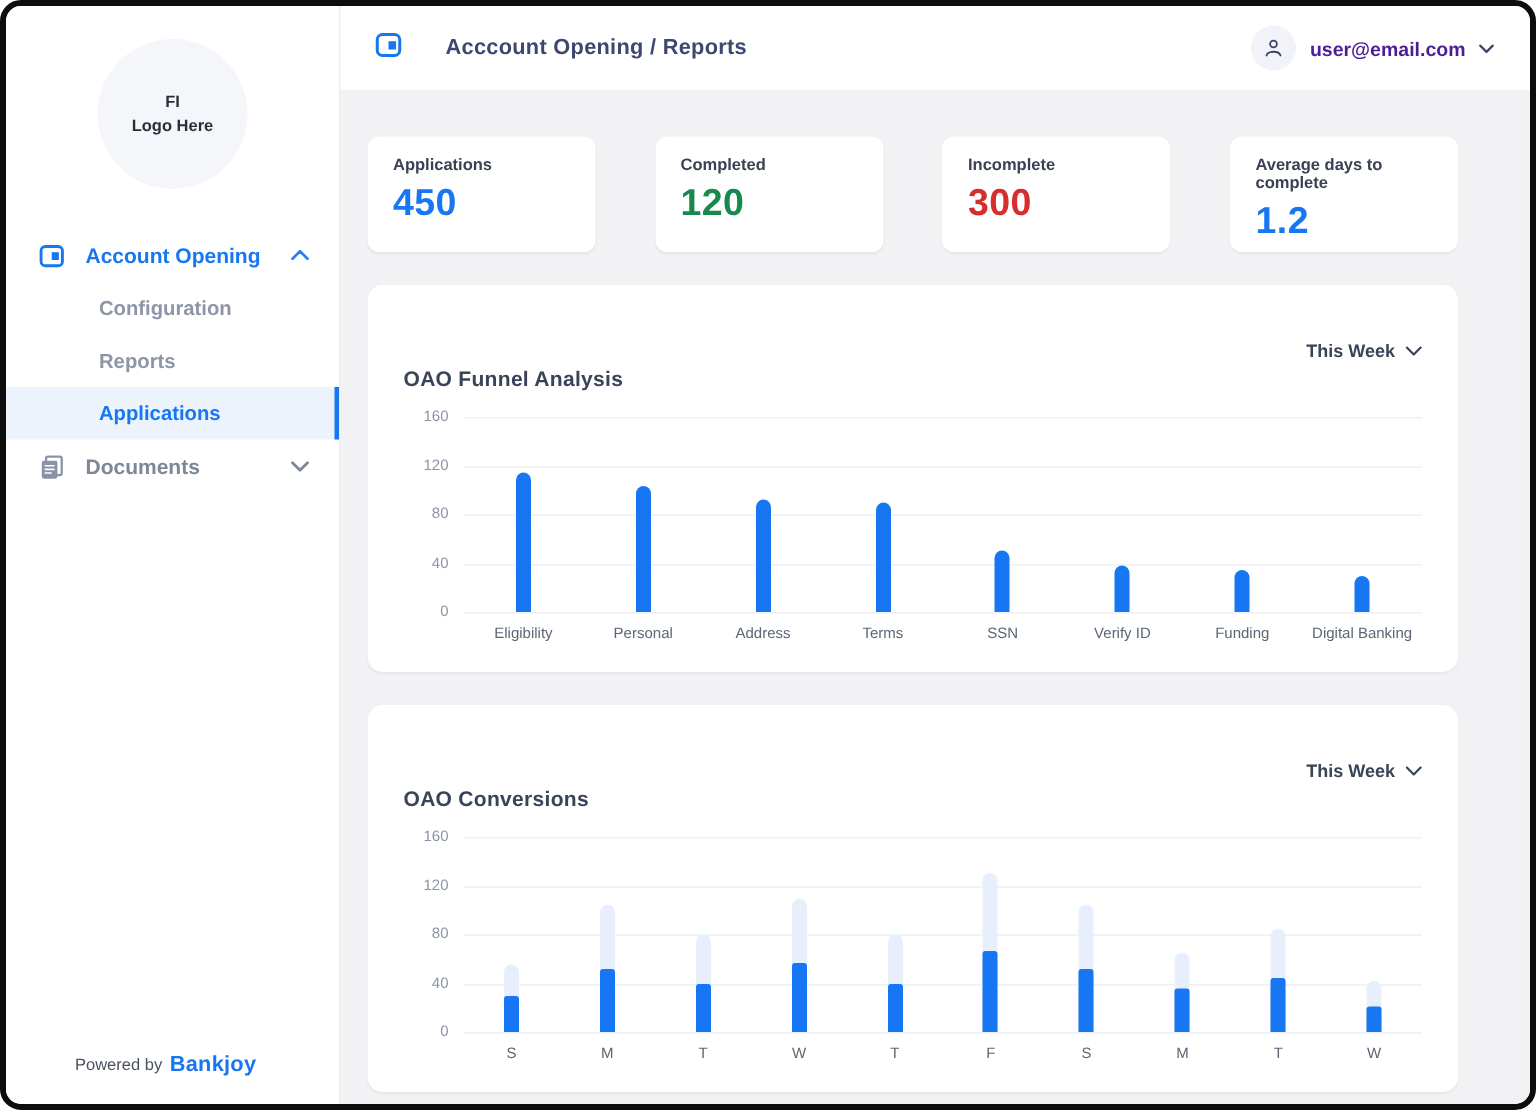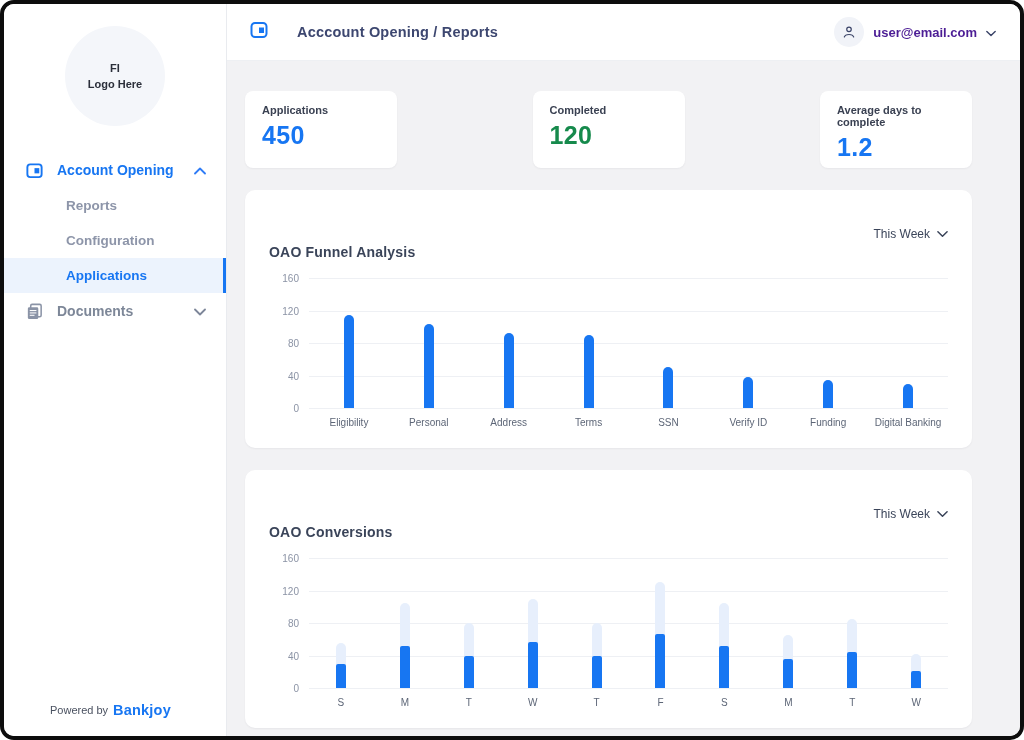--- a/index.html
+++ b/index.html
@@ -35,21 +35,21 @@
   
   .stats-row { display:flex; justify-content:space-between; }
   .stat-card { width:152px; height:77px; background:#fff; border-radius:8px; padding:13px 17px; box-shadow:0 1px 2px rgba(16,24,40,.05); }
   .stat-label { font-size:11px; font-weight:600; color:#3a4152; }
   .stat-value { font-size:25px; font-weight:700; margin-top:5px; letter-spacing:.3px; }
 
   
   .chart-card { margin-top:22px; background:#fff; border-radius:10px; padding:18px 24px 20px; box-shadow:0 1px 2px rgba(16,24,40,.05); }
   .chart-head { display:flex; align-items:center; justify-content:space-between; margin-bottom:18px; }
   .chart-title { font-size:14px; font-weight:700; color:#3a4459; letter-spacing:.2px;margin-top:36px; }
-  .range-select { display:flex; align-items:center; gap:7px; font-size:12px; font-weight:400; color:#3a4459; cursor:pointer; }
+  .range-select { display:flex; align-items:center; gap:7px; font-size:12px; font-weight:700; color:#3a4459; cursor:pointer; }
   .plot { position:relative; height:130px; margin-left:40px; }
   .gridline { position:absolute; left:0; right:0; height:1px; background:#eef0f4; }
   .ytick { position:absolute; left:-40px; width:30px; text-align:right; transform:translateY(-50%); font-size:10px; color:#8b93a5; }
   .bars { position:absolute; left:0; right:0; top:0; bottom:0; display:flex; align-items:flex-end; }
   .slot { flex:1; height:100%; position:relative; display:flex; justify-content:center; align-items:flex-end; }
   .bar { width:10px; border-radius:5px 5px 0 0; }
   .bar.abs { position:absolute; bottom:0; left:50%; transform:translateX(-50%); }
   .bar.flat { border-radius:2px 2px 0 0; }
   .xlabels { display:flex; margin-left:40px; margin-top:9px; }
   .xlabel { flex:1; text-align:center; font-size:10px; color:#5d6677; }
@@ -74,22 +74,22 @@
               <rect x="10" y="7.5" width="5" height="5.5" fill="#1776f2"></rect>
             </svg>
         </span>
         <span class="nav-label">Account Opening</span>
         <span>
           <svg width="12" height="8" viewBox="0 0 12 8">
               <path d="M1 6.5 L6 1.5 L11 6.5" fill="none" stroke="#2f7cf6" stroke-width="1.8" stroke-linecap="round" stroke-linejoin="round"></path>
             </svg>
         </span>
       </div>
+      <div class="sub-item">Configuration</div>
       <div class="sub-item">Reports</div>
-      <div class="sub-item">Configuration</div>
       <div class="sub-item active">Applications</div>
       <div class="nav-item grey">
         <span class="nav-icon">
           <svg width="19" height="19" viewBox="0 0 20 20">
               <rect x="6" y="2.5" width="11" height="13" rx="1.5" fill="none" stroke="#8a93a6" stroke-width="1.6"></rect>
               <rect x="3" y="5.5" width="11" height="12.5" rx="1.5" fill="#8a93a6"></rect>
               <line x1="5" y1="9" x2="12" y2="9" stroke="#fff" stroke-width="1.1"></line>
               <line x1="5" y1="11.5" x2="12" y2="11.5" stroke="#fff" stroke-width="1.1"></line>
               <line x1="5" y1="14" x2="10" y2="14" stroke="#fff" stroke-width="1.1"></line>
             </svg>
@@ -138,20 +138,24 @@
     <main>
 
       <div class="stats-row">
         <div class="stat-card">
           <div class="stat-label">Applications</div>
           <div class="stat-value" style="color: rgb(23, 118, 242);">450</div>
         </div>
         <div class="stat-card">
           <div class="stat-label">Completed</div>
           <div class="stat-value" style="color: rgb(22, 138, 76);">120</div>
+        </div>
+        <div class="stat-card">
+          <div class="stat-label">Incomplete</div>
+          <div class="stat-value" style="color: rgb(217, 44, 44);">300</div>
         </div>
         <div class="stat-card">
           <div class="stat-label">Average days to complete</div>
           <div class="stat-value" style="color: rgb(23, 118, 242);">1.2</div>
         </div>
       </div>
 
       <div class="chart-card">
         <div class="chart-head">
           <div class="chart-title">OAO Funnel Analysis</div>

